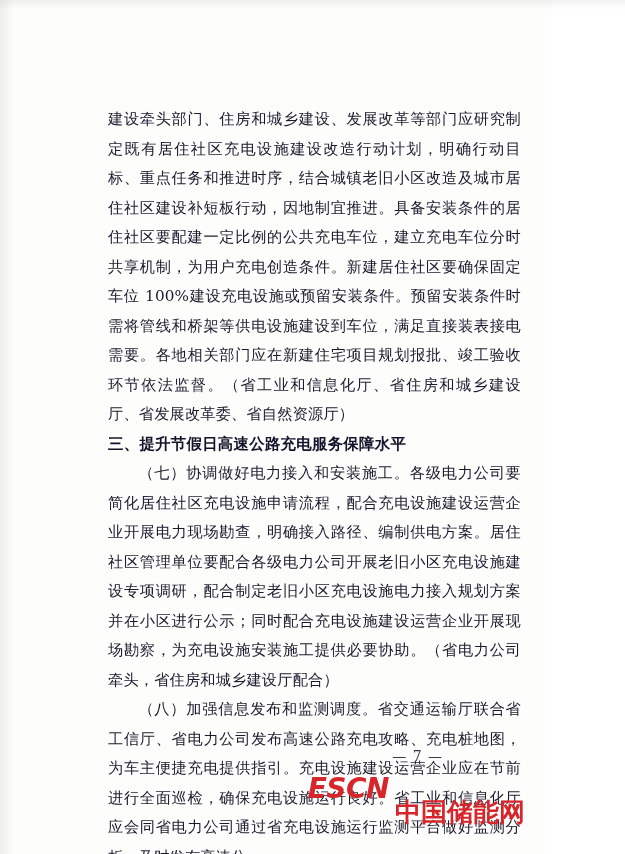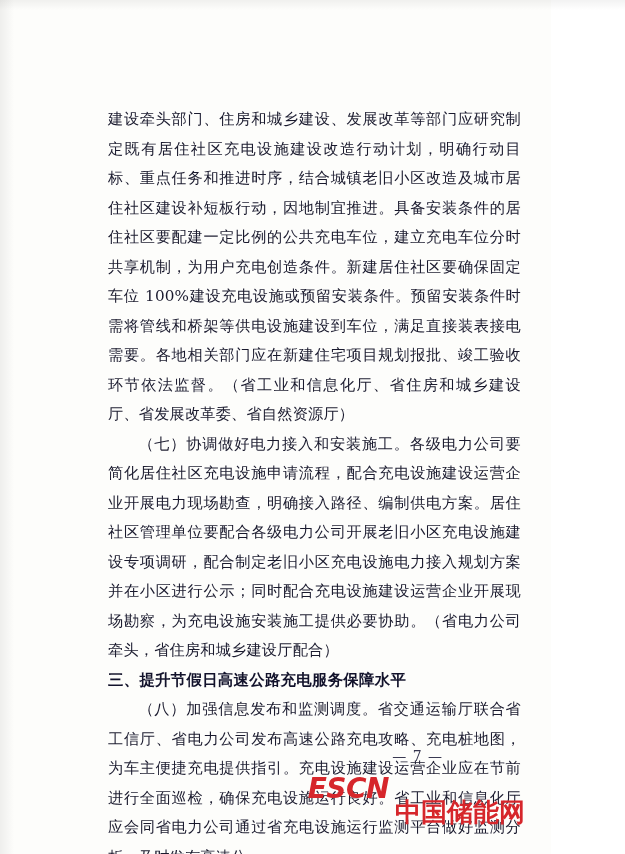--- a/index.html
+++ b/index.html
@@ -108,23 +108,23 @@
 
 <div class="page">
 
   <div class="edge-shadow-top"></div>
   <div class="edge-shadow-left"></div>
 
   <div class="doc-body">
 
     <p class="para">建设牵头部门、住房和城乡建设、发展改革等部门应研究制定既有居住社区充电设施建设改造行动计划，明确行动目标、重点任务和推进时序，结合城镇老旧小区改造及城市居住社区建设补短板行动，因地制宜推进。具备安装条件的居住社区要配建一定比例的公共充电车位，建立充电车位分时共享机制，为用户充电创造条件。新建居住社区要确保固定车位 100%建设充电设施或预留安装条件。预留安装条件时需将管线和桥架等供电设施建设到车位，满足直接装表接电需要。各地相关部门应在新建住宅项目规划报批、竣工验收环节依法监督。（省工业和信息化厅、省住房和城乡建设厅、省发展改革委、省自然资源厅）</p>
 
+    <p class="para heading">三、提升节假日高速公路充电服务保障水平</p>
+
     <p class="para indent">（七）协调做好电力接入和安装施工。各级电力公司要简化居住社区充电设施申请流程，配合充电设施建设运营企业开展电力现场勘查，明确接入路径、编制供电方案。居住社区管理单位要配合各级电力公司开展老旧小区充电设施建设专项调研，配合制定老旧小区充电设施电力接入规划方案并在小区进行公示；同时配合充电设施建设运营企业开展现场勘察，为充电设施安装施工提供必要协助。（省电力公司牵头，省住房和城乡建设厅配合）</p>
-
-    <p class="para heading">三、提升节假日高速公路充电服务保障水平</p>
 
     <p class="para indent">（八）加强信息发布和监测调度。省交通运输厅联合省工信厅、省电力公司发布高速公路充电攻略、充电桩地图，为车主便捷充电提供指引。充电设施建设运营企业应在节前进行全面巡检，确保充电设施运行良好。省工业和信息化厅应会同省电力公司通过省充电设施运行监测平台做好监测分析，及时发布高速公</p>
 
   </div>
 
   <div class="page-number">— 7 —</div>
 
   <div class="watermark">
     <span class="escn">ESCN</span>
     <span class="cn-text">中国储能网</span>

